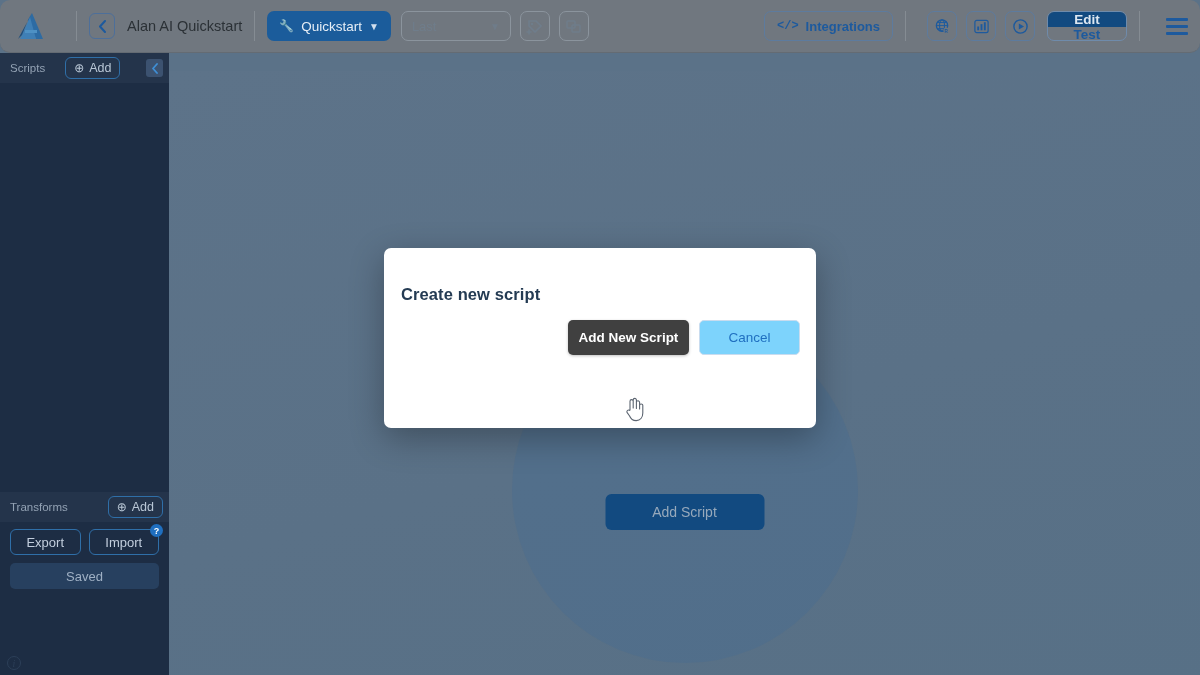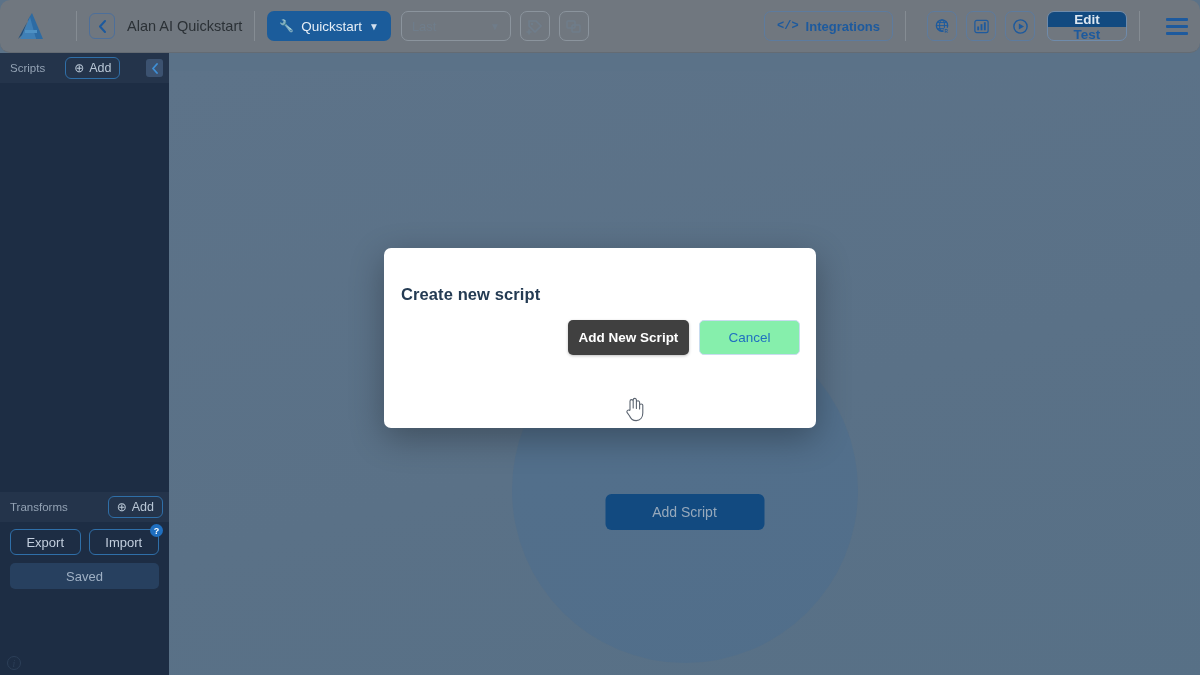--- a/index.html
+++ b/index.html
@@ -182,21 +182,21 @@
   }
   .btn-primary {
     width: 121px; height: 35px; border-radius: 5px;
     background: #404040; color: #fff;
     font-size: 13.5px; font-weight: bold;
     display: flex; align-items: center; justify-content: center;
     box-shadow: 0 1px 3px rgba(0,0,0,.25);
   }
   .btn-secondary {
     width: 101px; height: 35px; border-radius: 5px;
-    background: #86efac; border: 1px solid #c9dcef; color: #1f6fc0;
+    background: #7dd3fc; border: 1px solid #c9dcef; color: #1f6fc0;
     font-size: 13.5px;
     display: flex; align-items: center; justify-content: center;
   }
   .cursor {
     position: absolute; left: 624px; top: 396px;
     width: 20px; height: 26px; pointer-events: none;
   }
 </style>
 </head>
 <body>

